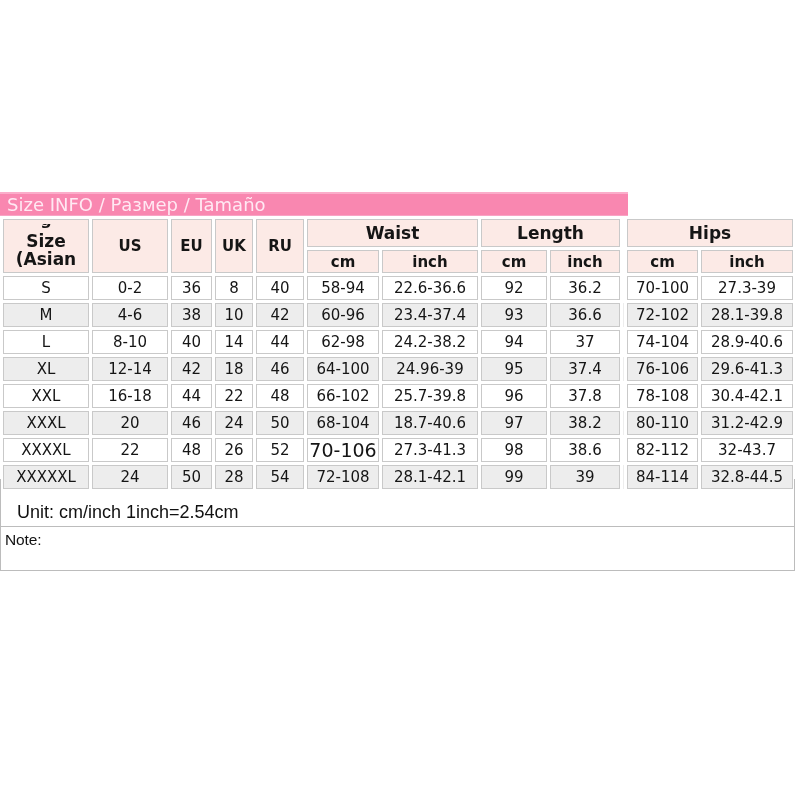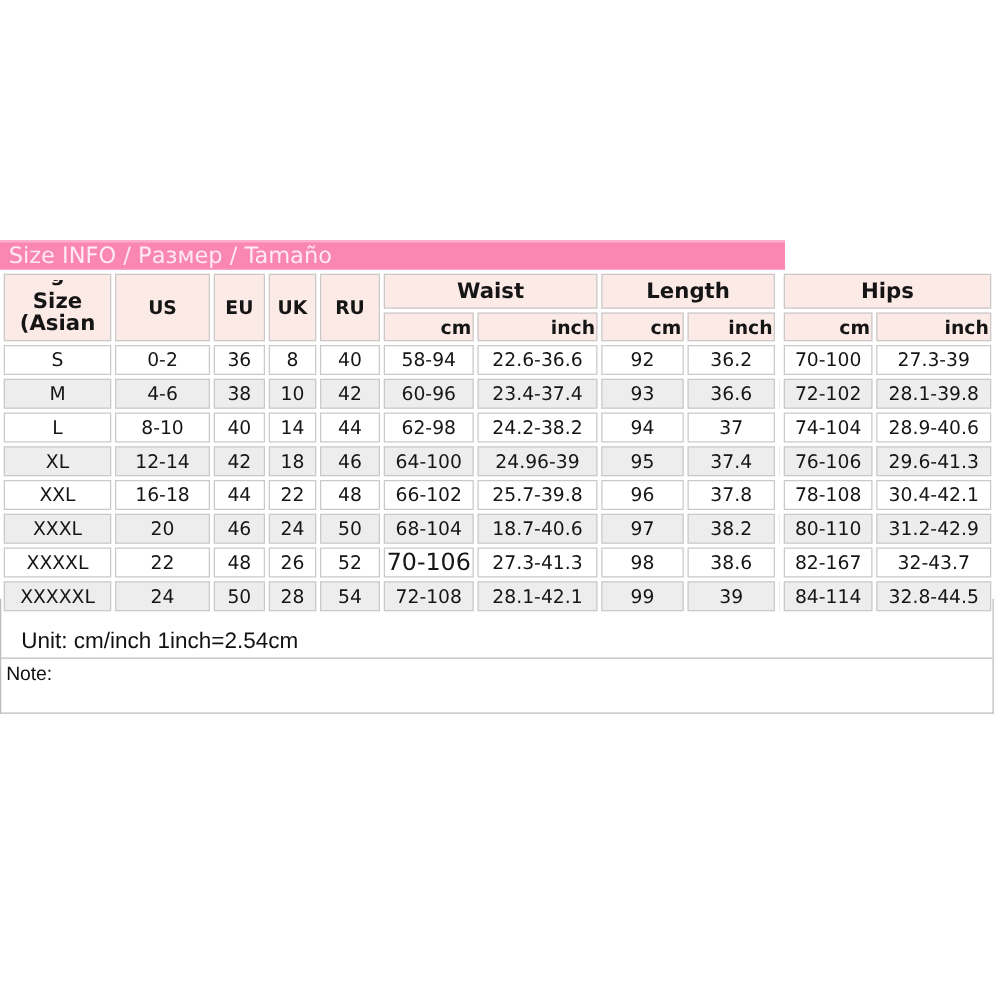--- a/index.html
+++ b/index.html
@@ -16,21 +16,21 @@
   }
   
   .chart{position:absolute;top:216px;left:0;}
   table{border-collapse:separate;border-spacing:3px;table-layout:fixed;}
   td{
     border:1px solid #c9c9c9;background:#ffffff;text-align:center;vertical-align:middle;
     font-size:15px;height:22px;padding:0 1px;overflow:hidden;white-space:nowrap;
   }
   td.hdr{background:#fceae6;font-weight:bold;}
   td.group-label{font-size:17px;}
-  td.sub{font-size:15px;text-align:right;}
+  td.sub{font-size:15px;}
   td.size-head{font-size:17px;line-height:18px;padding-top:0;}
   tr.zebra td{background:#ededed;}
   td.gapcol{border:none;background:transparent;width:1px;padding:0;}
   td.highlight{background:#ffffff;font-size:19px;}
   .clipped-g{height:8px;overflow:hidden;position:relative;}
   .clipped-g span{position:absolute;top:-13px;left:50%;transform:translateX(-50%);
     font-weight:bold;font-size:16px;}
   .grp-row td{height:26px;}
   .sub-row td{height:21px;}
   
@@ -186,21 +186,21 @@
             <td>XXXXL</td>
             <td>22</td>
             <td>48</td>
             <td>26</td>
             <td>52</td>
             <td class="highlight">70-106</td>
             <td>27.3-41.3</td>
             <td>98</td>
             <td>38.6</td>
             <td class="gapcol"></td>
-            <td>82-167</td>
+            <td>82-112</td>
             <td>32-43.7</td>
           </tr>
           <tr class="zebra">
             <td>XXXXXL</td>
             <td>24</td>
             <td>50</td>
             <td>28</td>
             <td>54</td>
             <td>72-108</td>
             <td>28.1-42.1</td>

